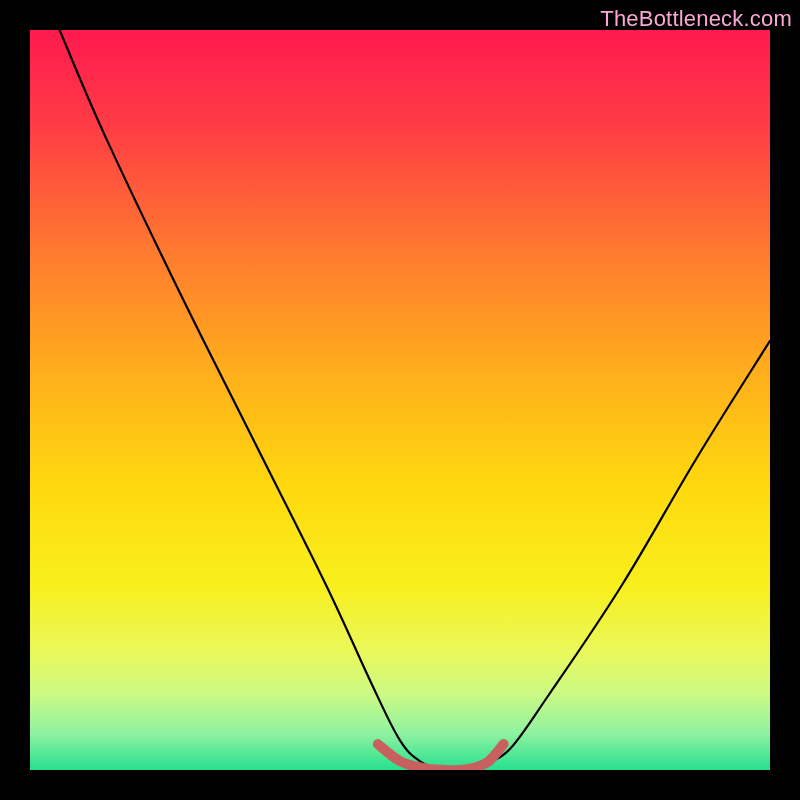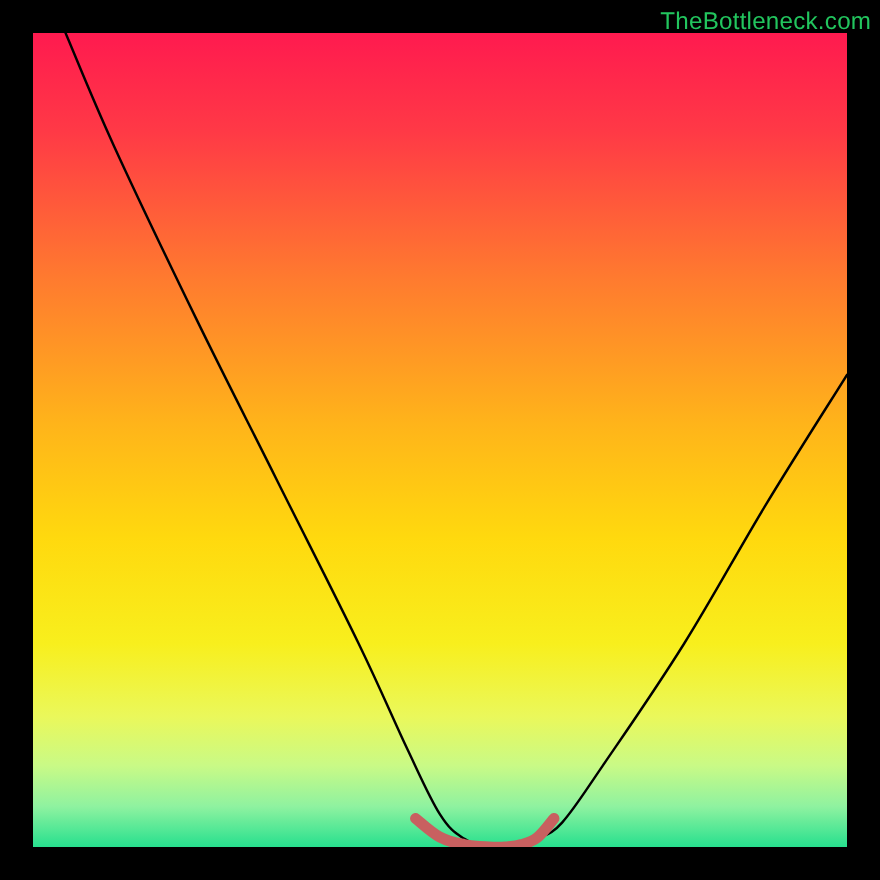--- a/index.html
+++ b/index.html
@@ -31,21 +31,21 @@
     position: absolute;
     left: 0;
     top: 0;
     width: 100%;
     height: 100%;
   }
   .watermark {
     position: absolute;
     top: 6px;
     right: 8px;
-    color: #22c55e;
+    color: #f9a8d4;
     font-size: 22px;
     font-weight: 500;
     letter-spacing: 0.2px;
     z-index: 10;
     margin-left: 40px;
   }
   svg.curve {
     position: absolute;
     left: 0;
     top: 0;

